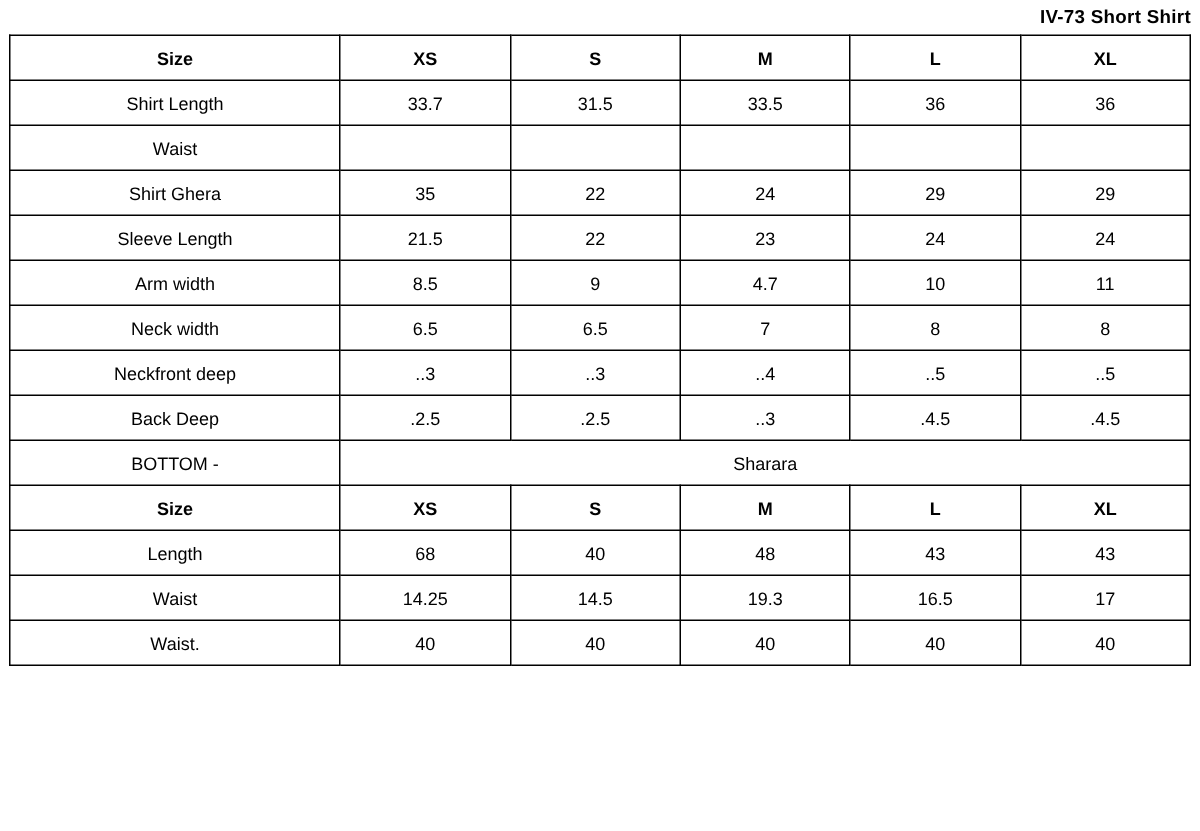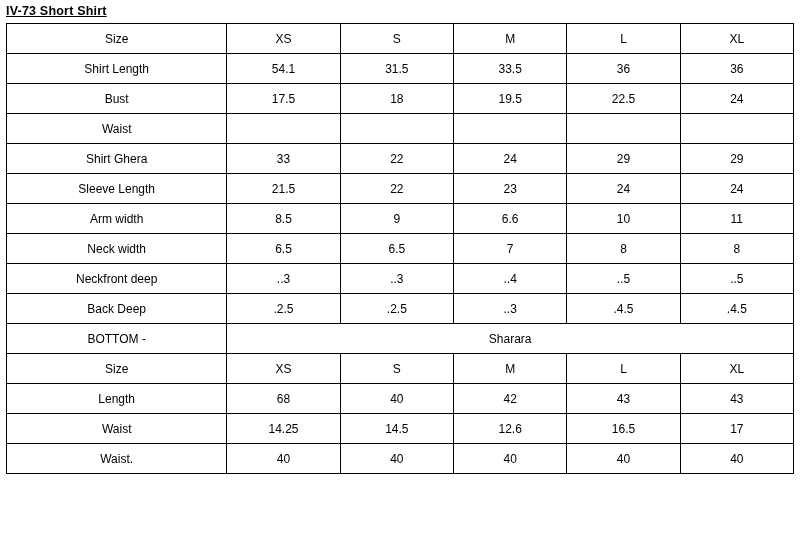--- a/index.html
+++ b/index.html
@@ -16,43 +16,42 @@
   }
   .sheet {
     width: 800px;
     height: 554px;
     box-sizing: border-box;
     padding: 0 6px;
     display: flex;
     flex-direction: column;
   }
   .doc-title {
-    text-align: left;
+    text-align: right;
     font-weight: bold;
     font-size: 12.5px;
     letter-spacing: 0.2px;
     padding: 4px 0 5px 0;
-    text-decoration: underline;
   }
   table.size-chart {
     width: 100%;
     border-collapse: collapse;
     table-layout: fixed;
   }
   table.size-chart td {
     border: 1px solid #000000;
     height: 29px;
     text-align: center;
     vertical-align: middle;
     font-size: 12px;
     padding: 0 2px;
   }
   .col-label { width: 28%; }
   .col-val { width: 14.4%; }
-  .hdr { font-weight: normal; font-size: 12.5px; }
+  .hdr { font-weight: bold; font-size: 12.5px; }
   .row-label { font-size: 12px; }
   .bottom-label { font-weight: normal; font-size: 12.5px; }
   .bottom-name { font-weight: normal; font-size: 12.5px; }
 </style>
 </head>
 <body>
 
 <div class="sheet">
 
   <div class="doc-title">IV-73  Short Shirt</div>
@@ -72,70 +71,62 @@
         <td class="hdr">Size</td>
         <td class="hdr">XS</td>
         <td class="hdr">S</td>
         <td class="hdr">M</td>
         <td class="hdr">L</td>
         <td class="hdr">XL</td>
       </tr>
 
       <tr>
         <td class="row-label">Shirt Length</td>
-        <td>54.1</td>
+        <td>33.7</td>
         <td>31.5</td>
         <td>33.5</td>
         <td>36</td>
         <td>36</td>
       </tr>
 
 
-      <tr>
-        <td class="row-label">Bust</td>
-        <td>17.5</td>
-        <td>18</td>
-        <td>19.5</td>
-        <td>22.5</td>
-        <td>24</td>
-      </tr>
 
       <tr>
         <td class="row-label">Waist</td>
         <td></td>
         <td></td>
         <td></td>
         <td></td>
         <td></td>
       </tr>
 
       <tr>
         <td class="row-label">Shirt Ghera</td>
-        <td>33</td>
+        <td>35</td>
         <td>22</td>
         <td>24</td>
         <td>29</td>
         <td>29</td>
       </tr>
 
       <tr>
         <td class="row-label">Sleeve Length</td>
         <td>21.5</td>
         <td>22</td>
         <td>23</td>
         <td>24</td>
         <td>24</td>
       </tr>
 
 
       <tr>
         <td class="row-label">Arm width</td>
         <td>8.5</td>
         <td>9</td>
-        <td>6.6</td>
+        <td>4.7</td>
         <td>10</td>
         <td>11</td>
       </tr>
 
       <tr>
         <td class="row-label">Neck width</td>
         <td>6.5</td>
         <td>6.5</td>
         <td>7</td>
         <td>8</td>
@@ -171,30 +162,30 @@
         <td class="hdr">S</td>
         <td class="hdr">M</td>
         <td class="hdr">L</td>
         <td class="hdr">XL</td>
       </tr>
 
       <tr>
         <td class="row-label">Length</td>
         <td>68</td>
         <td>40</td>
-        <td>42</td>
+        <td>48</td>
         <td>43</td>
         <td>43</td>
       </tr>
 
       <tr>
         <td class="row-label">Waist</td>
         <td>14.25</td>
         <td>14.5</td>
-        <td>12.6</td>
+        <td>19.3</td>
         <td>16.5</td>
         <td>17</td>
       </tr>
 
       <tr>
         <td class="row-label">Waist.</td>
         <td>40</td>
         <td>40</td>
         <td>40</td>
         <td>40</td>

